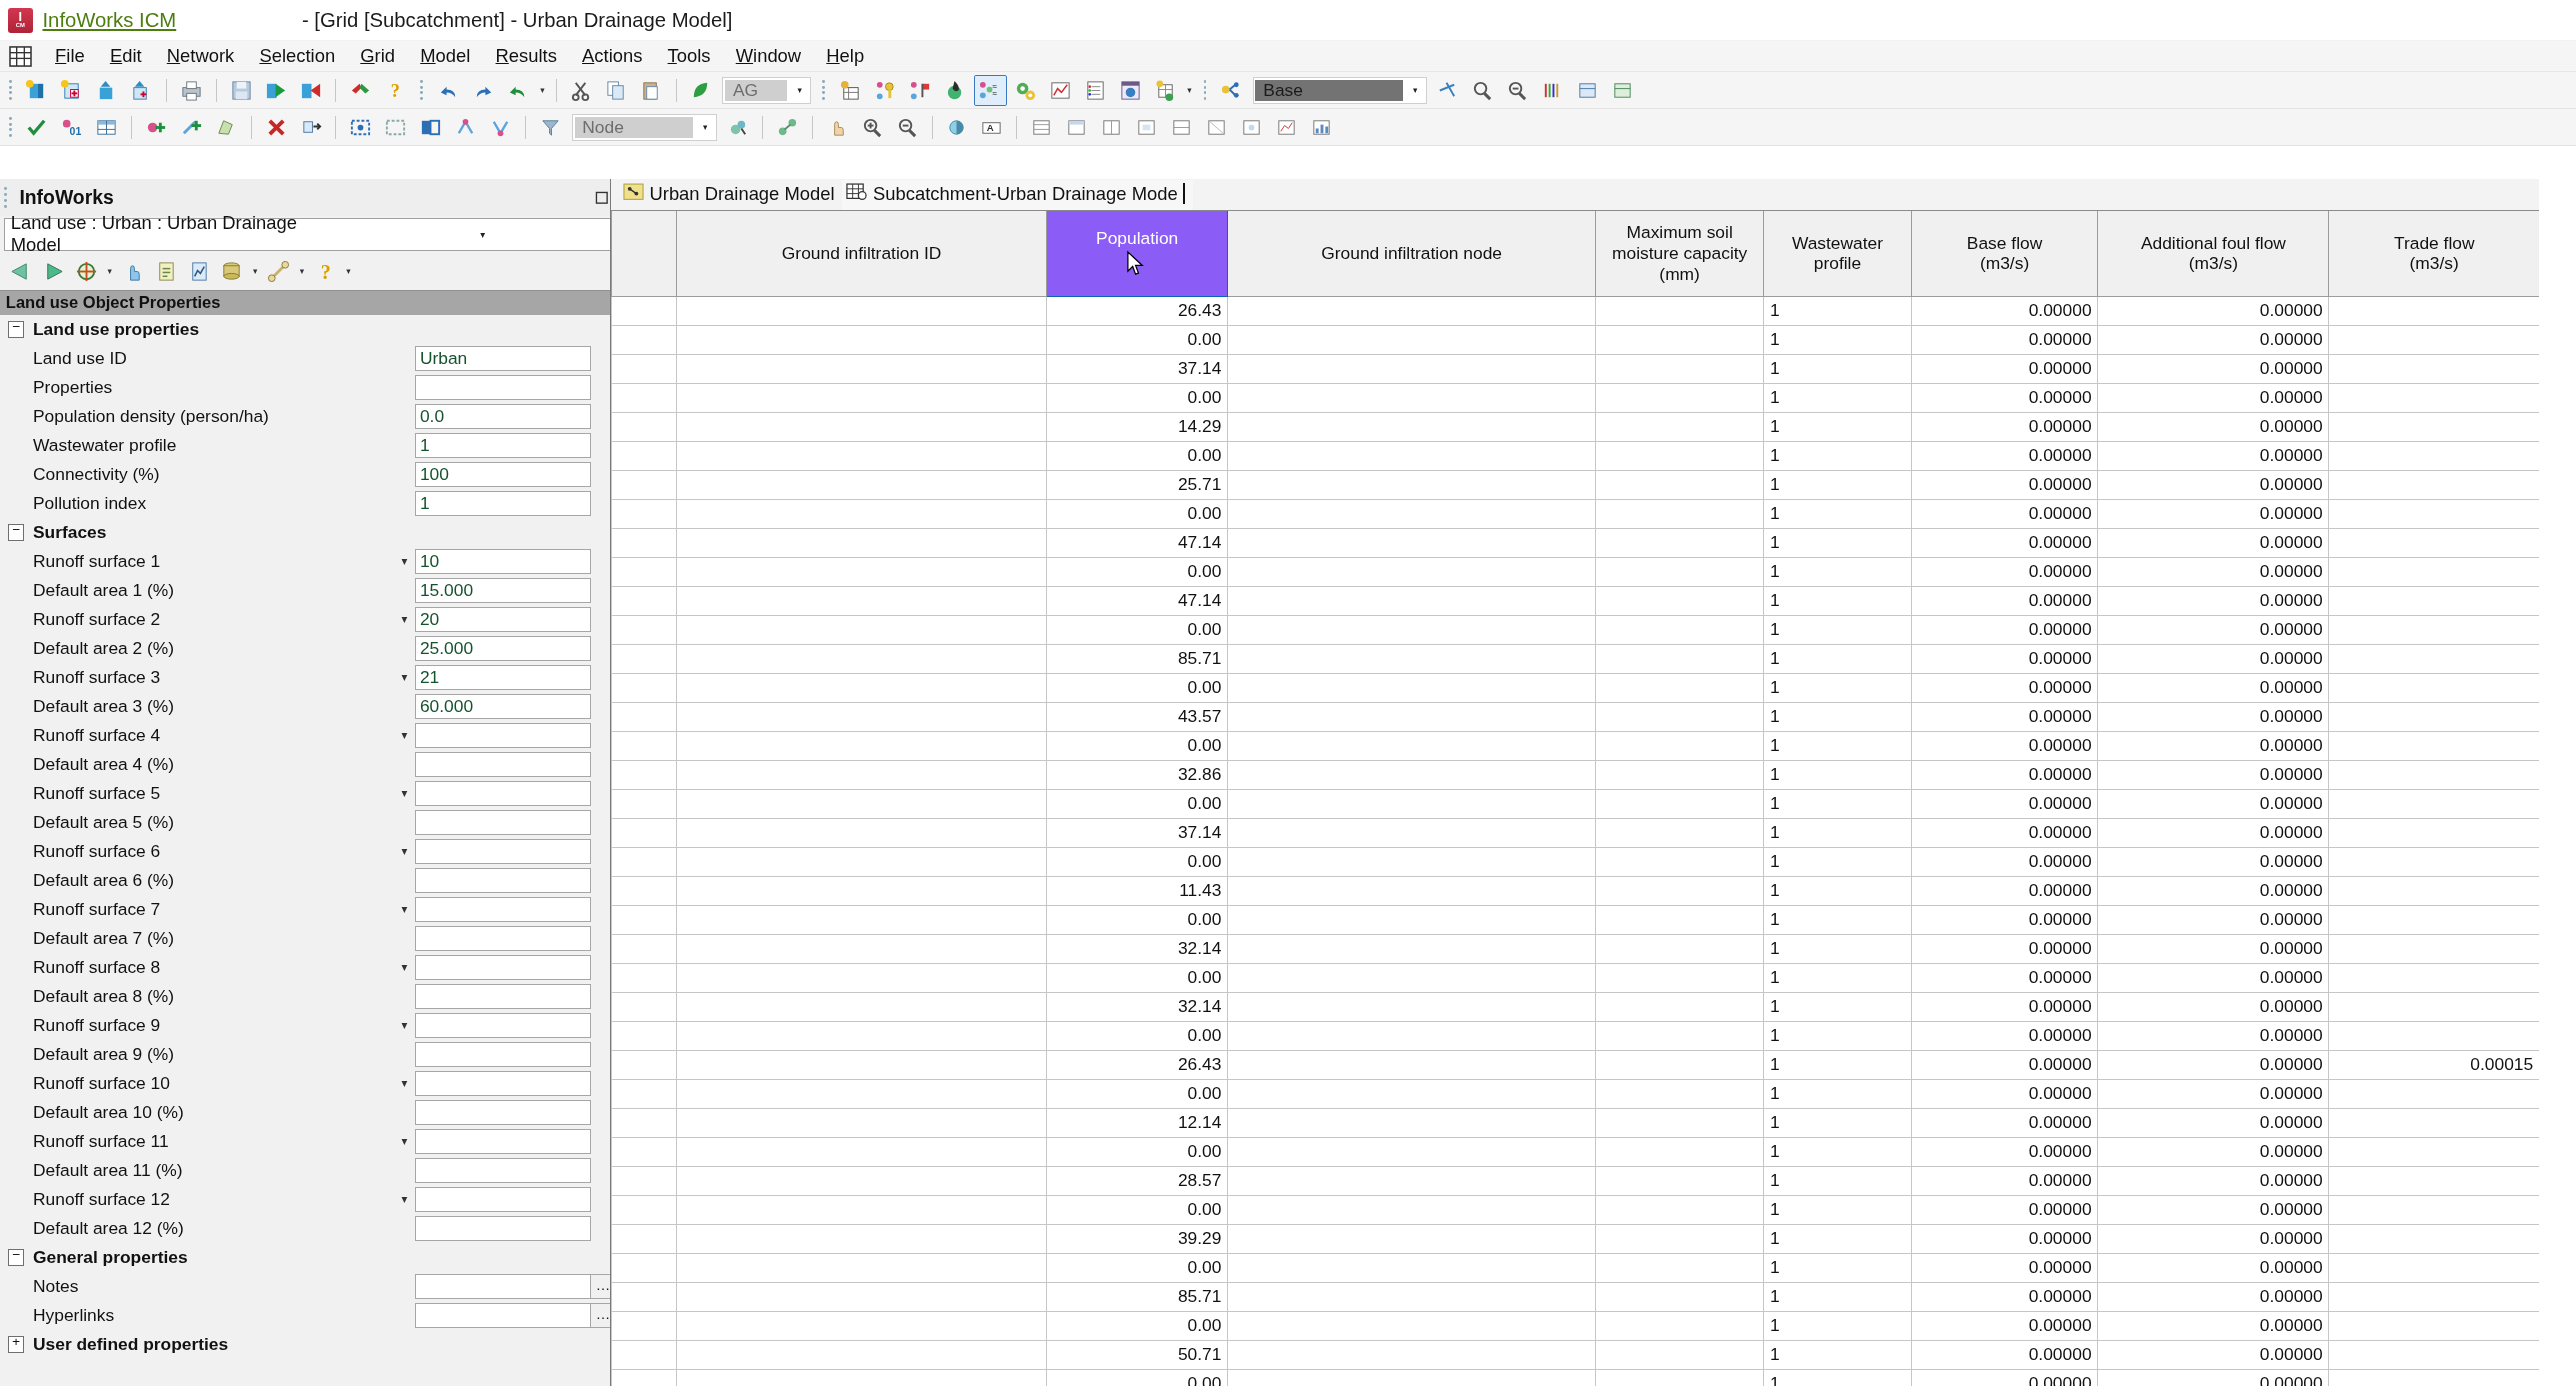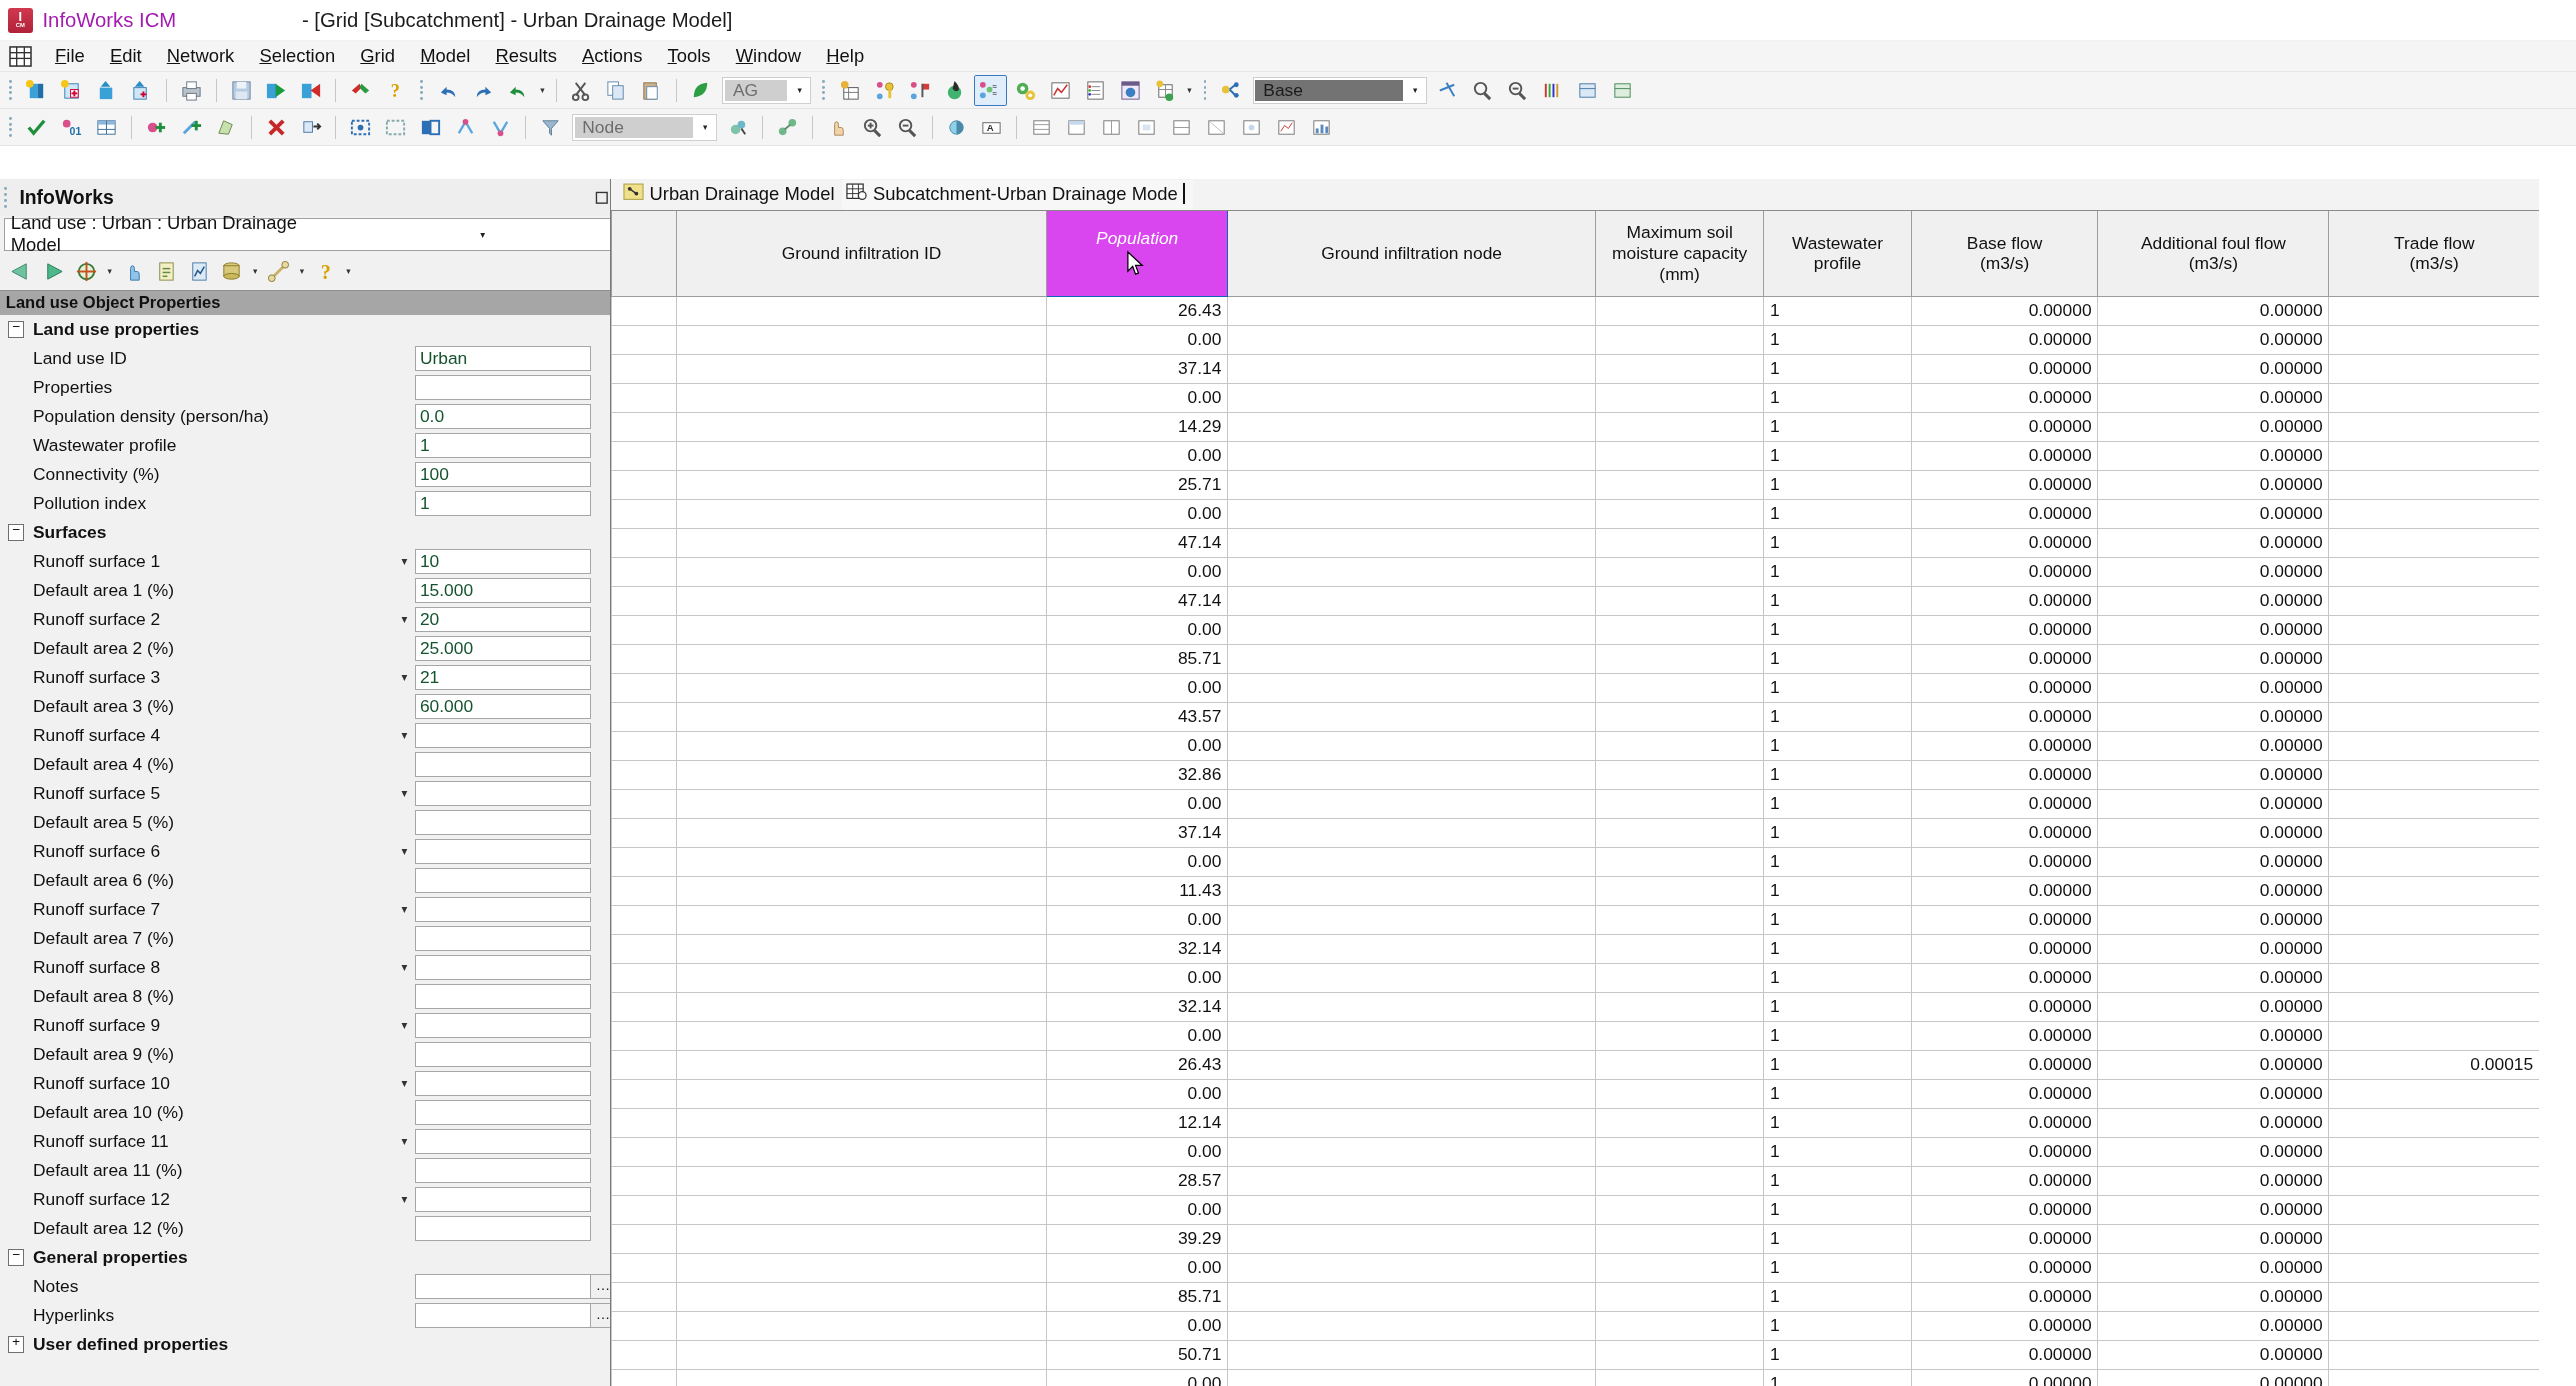--- a/index.html
+++ b/index.html
@@ -21,21 +21,21 @@
   }
   .app-icon {
     width: 25px; height: 25px; border-radius: 2.9px;
     background: linear-gradient(#d1384f, #b02238);
     color: #fff; font-size: 8.7px; font-weight: bold;
     display: flex; flex-direction: column; align-items: center; justify-content: center;
     line-height: 1;
   }
   .app-icon .ic-top { font-size: 12.6px; }
   .app-icon .ic-bot { font-size: 5.8px; }
-  .title-text { font-size: 20.3px; color: #a21caf; }
+  .title-text { font-size: 20.3px; color: #4d7c0f; text-decoration: underline; }
   .title-doc { font-size: 20.3px; color: #1b1b1b; margin-left: 116px; }
 
   
   .menubar {
     height: 31px; background: #f5f5f5;
     display: flex; align-items: center; gap: 0px;
     padding-left: 3.9px;
     border-bottom: 1px solid #e6e6e6;
   }
   .menu-grid-icon {
@@ -182,21 +182,21 @@
 
   .gridwrap { position: absolute; left: 0; top: 32px; right: 0; bottom: 0; overflow: hidden; }
   table.grid { border-collapse: collapse; table-layout: fixed; width: 1929px; }
   table.grid th {
     background: #f0f0f0; border: 1px solid #9c9c9c; border-top: none;
     font-size: 17.4px; font-weight: normal; color: #111;
     height: 85px; vertical-align: middle; padding: 1.9px 5.8px; line-height: 1.18;
   }
   table.grid th.rowhdr { width: 60px; background: #f0f0f0; }
   table.grid th.selected {
-    background: #d946ef; color: #ffffff; border-color: #0d64b5; font-style: italic;
+    background: #8b5cf6; color: #ffffff; border-color: #0d64b5;
   }
   table.grid td {
     border: 1px solid #c6c6c6; height: 29px; font-size: 17.4px;
     padding: 0 5.8px; color: #111; background: #ffffff;
     overflow: hidden; white-space: nowrap;
   }
   td.rowhdr { background: #eeeeee; border-right: 1px solid #9c9c9c; }
   td.num { text-align: right; }
   td.sel-col { background: #1c7ed6; color: #eaf6ff; text-align: right; border-color: #3f97e0; }
   td.gray-col { background: #cfcfcf; border-color: #bdbdbd; }

